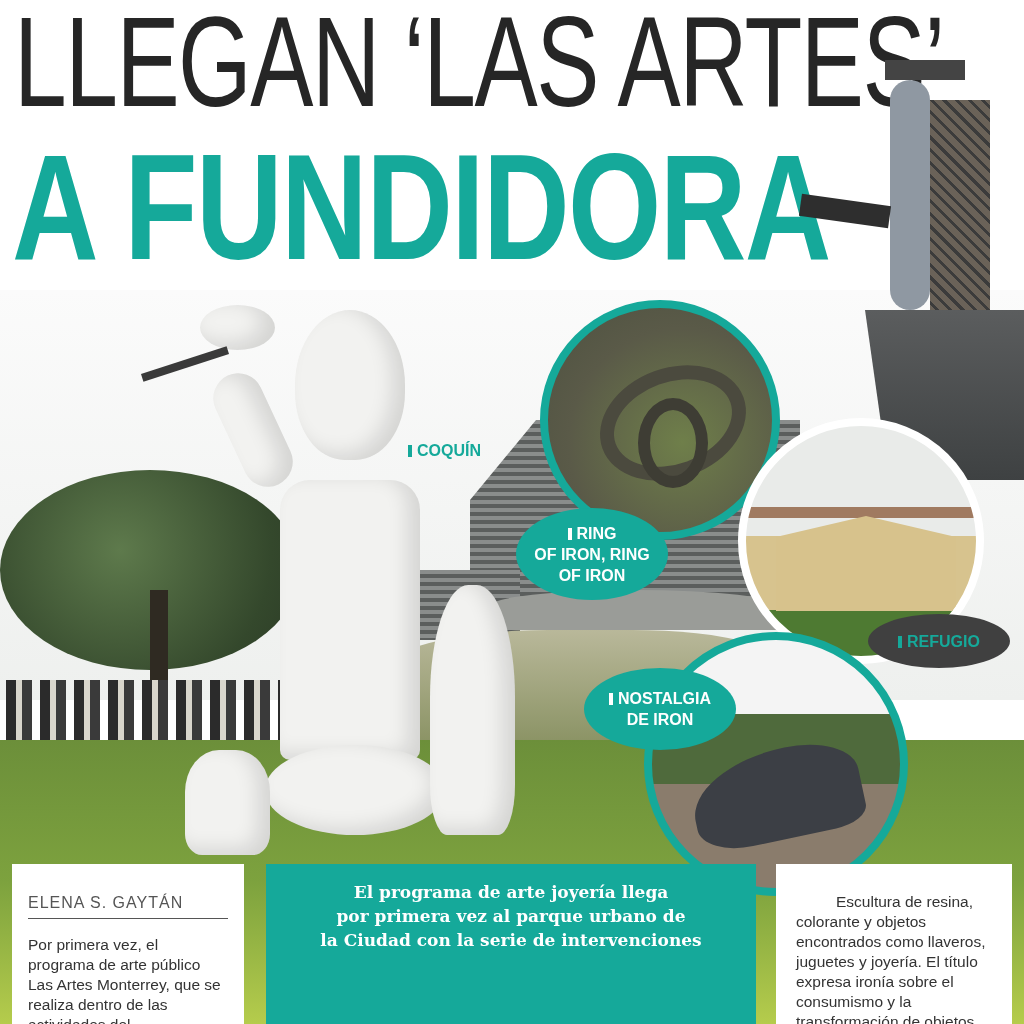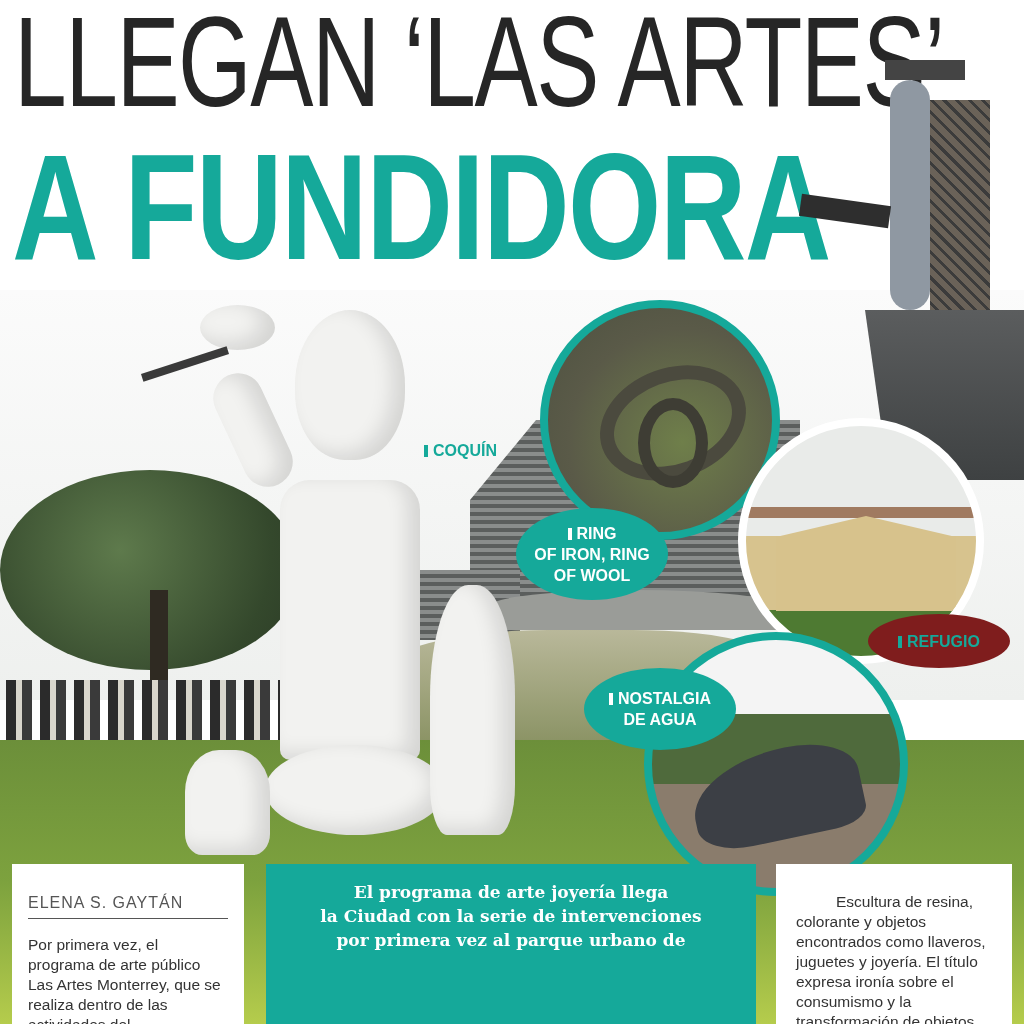--- a/index.html
+++ b/index.html
@@ -23,21 +23,21 @@
   .c1{left:540px;top:300px;width:240px;height:240px;background:radial-gradient(circle at 60% 60%,#6f7f4a,#5a5a48 60%,#4d5140)}
   .c2{left:738px;top:418px;width:246px;height:246px;border-color:#fff;background:linear-gradient(#e9ebe9 0 35%,#a07a60 35% 40%,#e9ebe9 40% 48%,#d7c38e 48% 80%,#4e7a32 80%)}
   .c3{left:644px;top:632px;width:264px;height:264px;background:linear-gradient(#f4f4f4 0 30%,#4f6a3c 30% 58%,#8a7c6c 58%)}
   .knot{left:50px;top:60px;width:150px;height:110px;border:14px solid #4b4a3e;border-radius:50%;transform:rotate(-20deg)}
   .knot2{left:90px;top:90px;width:70px;height:90px;border:12px solid #3e3d34;border-radius:50%}
   .tent{left:30px;top:90px;width:180px;height:95px;background:#d7c28c;clip-path:polygon(0 22%,50% 0,100% 22%,100% 100%,0 100%)}
   .cat{left:40px;top:110px;width:170px;height:90px;background:#3c3f45;border-radius:60% 40% 20% 30%;transform:rotate(-12deg)}
   
   .bubble{display:flex;flex-direction:column;align-items:center;justify-content:center;text-align:left;font-weight:700;font-size:16px;line-height:21px;border-radius:50%}
   .teal-bubble{background:#15a99a;color:#fff}
-  .white-bubble{background:#7f1d1d;color:#15a99a}
+  .white-bubble{background:#404040;color:#15a99a}
   .mark{display:inline-block;width:4px;height:12px;margin-right:5px;vertical-align:-1px}
   .teal-bubble .mark{background:#fff}
   .white-bubble .mark,.label .mark{background:#15a99a}
   .label{color:#15a99a;font-weight:700;font-size:16px}
   
   .col-left{left:12px;top:864px;width:232px;height:160px;background:#fff;padding:30px 16px 0 16px}
   .byline{font-size:16px;color:#555;letter-spacing:1px;padding-bottom:6px;border-bottom:1.5px solid #555}
   .body{font-size:15.5px;line-height:20px;color:#333;margin-top:16px}
   .col-mid{left:266px;top:864px;width:490px;height:160px;background:#15a99a;color:#fff;text-align:center;font-family:"DejaVu Serif",serif;font-weight:700;font-size:17px;line-height:24px;padding-top:16px}
   .col-right{left:776px;top:864px;width:236px;height:160px;background:#fff;padding:28px 12px 0 20px}
@@ -79,40 +79,40 @@
   <div class="abs knot"></div>
   <div class="abs knot2"></div>
 </div>
 <div class="abs circle c2">
   <div class="abs tent"></div>
 </div>
 <div class="abs circle c3">
   <div class="abs cat"></div>
 </div>
 
-<div class="abs label" style="left:424px;top:442px">
+<div class="abs label" style="left:408px;top:442px">
   <span class="mark"></span><span>COQUÍN</span>
 </div>
 <div class="abs bubble teal-bubble" style="left:516px;top:508px;width:152px;height:92px">
   <div><span class="mark"></span><span>RING</span></div>
   <div>OF IRON, RING</div>
-  <div>OF WOOL</div>
+  <div>OF IRON</div>
 </div>
 <div class="abs bubble white-bubble" style="left:868px;top:614px;width:142px;height:54px">
   <div><span class="mark"></span><span>REFUGIO</span></div>
 </div>
 <div class="abs bubble teal-bubble" style="left:584px;top:668px;width:152px;height:82px">
   <div><span class="mark"></span><span>NOSTALGIA</span></div>
-  <div>DE AGUA</div>
+  <div>DE IRON</div>
 </div>
 
 <div class="abs col-left">
   <div class="byline">ELENA S. GAYTÁN</div>
   <div class="body">Por primera vez, el programa de arte público Las Artes Monterrey, que se realiza dentro de las actividades del</div>
 </div>
 <div class="abs col-mid">
   <div>El programa de arte joyería llega</div>
+  <div>por primera vez al parque urbano de</div>
   <div>la Ciudad con la serie de intervenciones</div>
-  <div>por primera vez al parque urbano de</div>
 </div>
 <div class="abs col-right">
   <div class="body">Escultura de resina, colorante y objetos encontrados como llaveros, juguetes y joyería. El título expresa ironía sobre el consumismo y la transformación de objetos valiosos</div>
 </div>
 
 </body></html>

